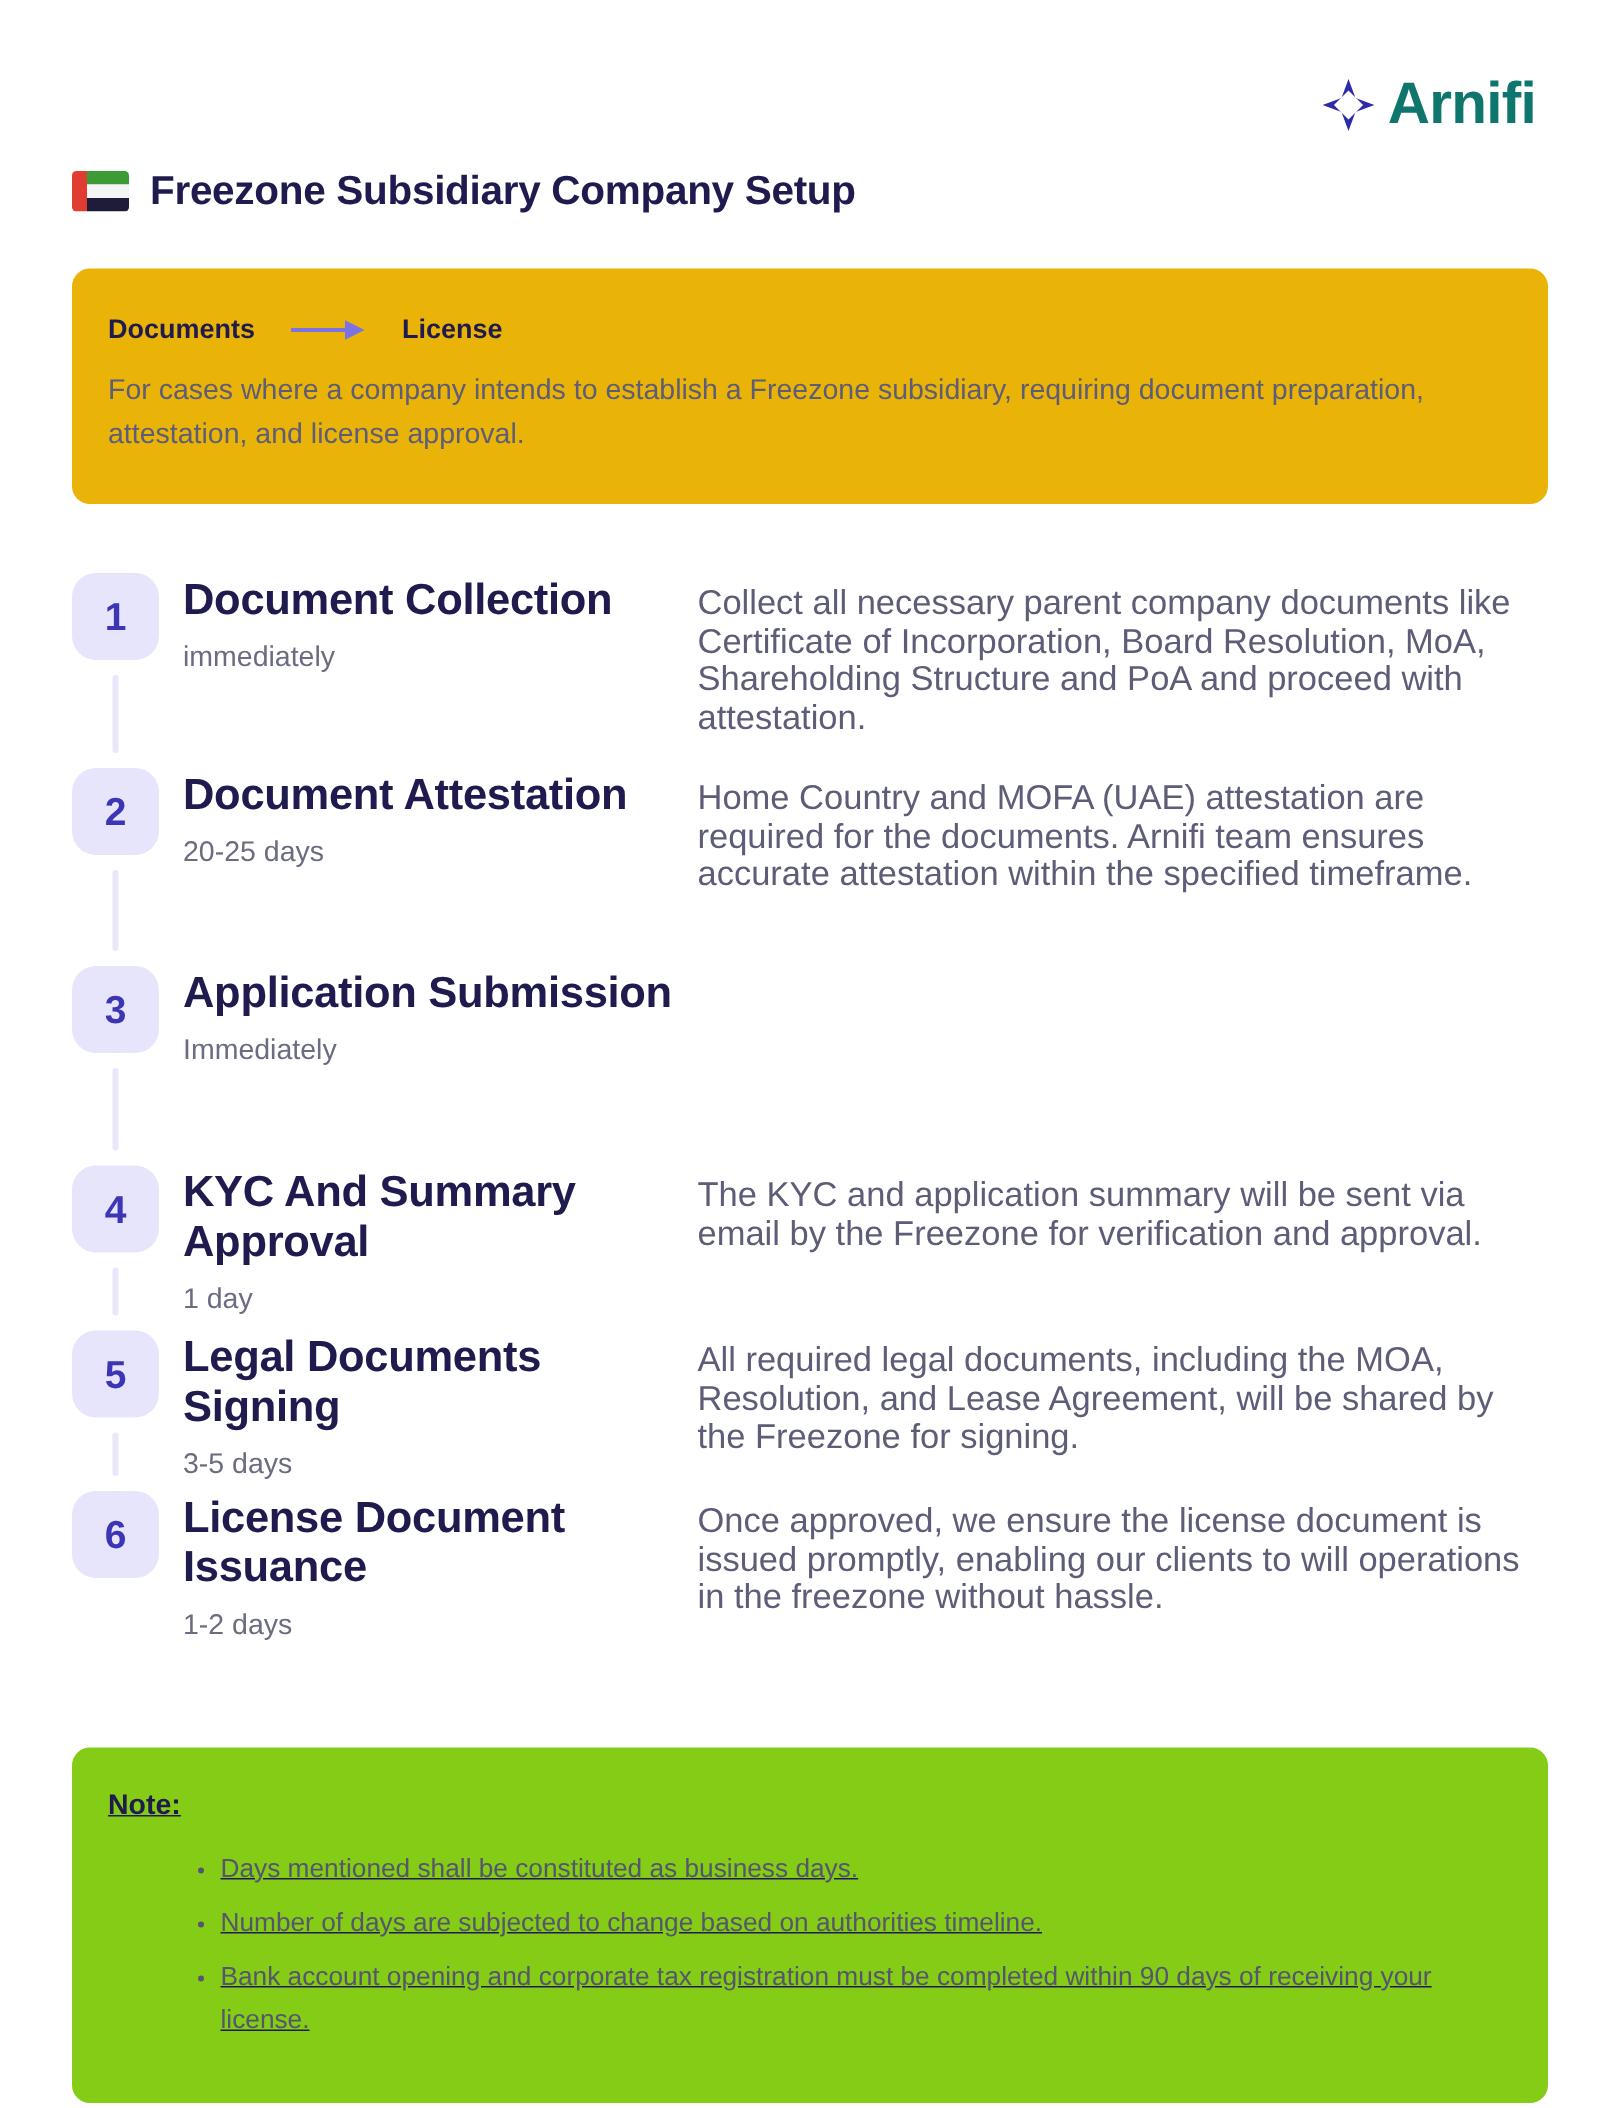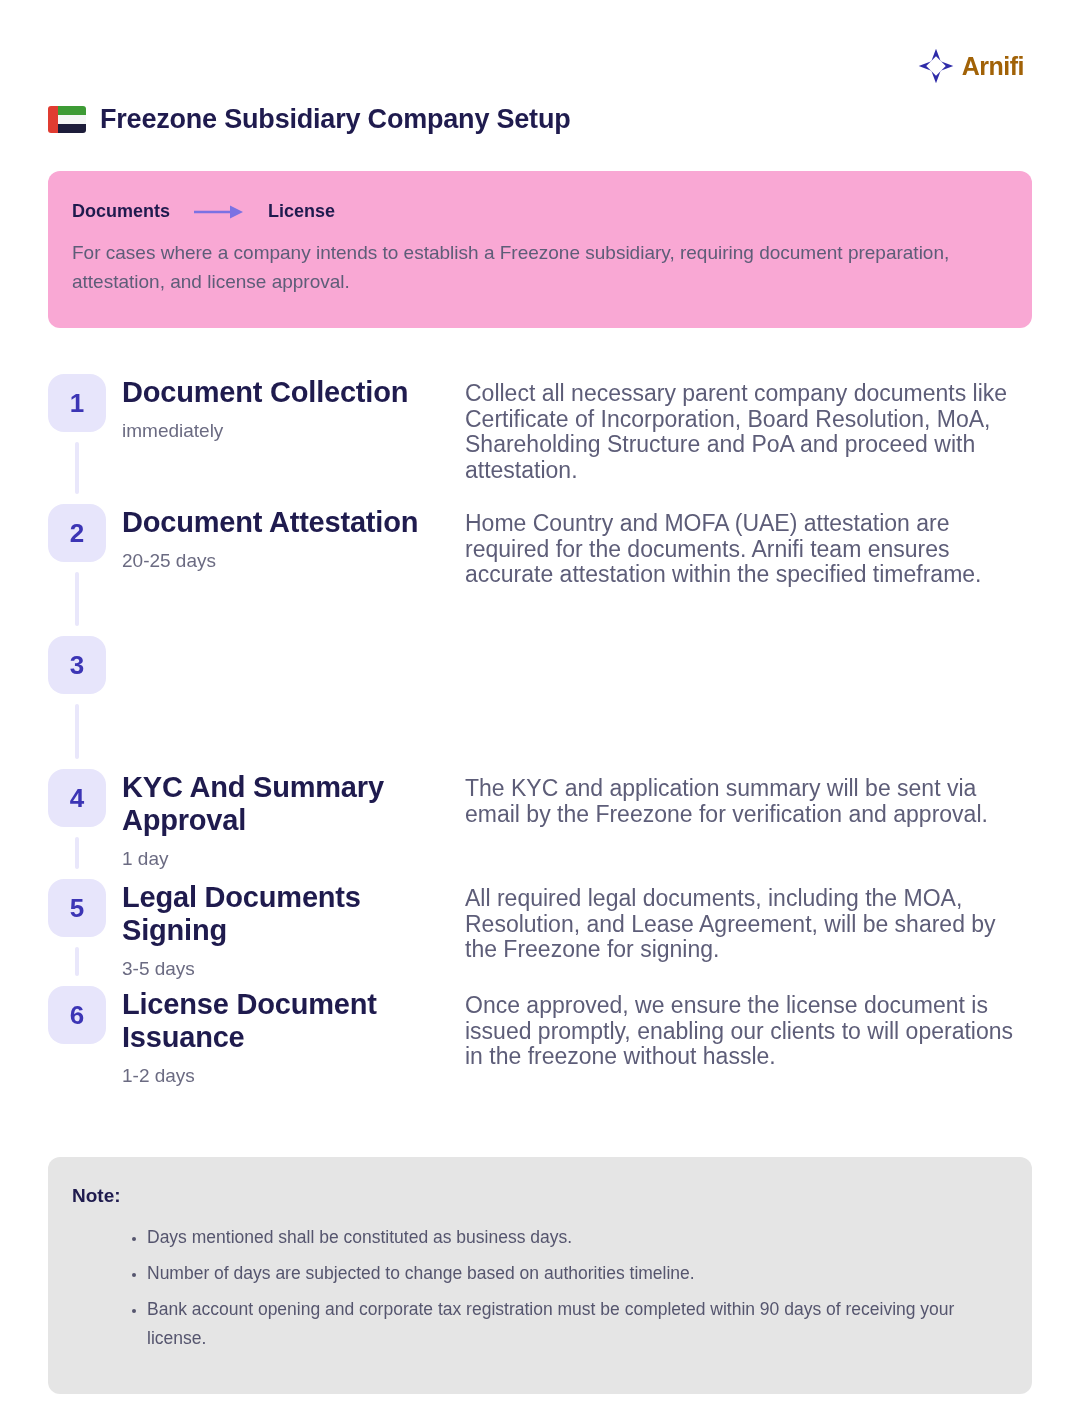--- a/index.html
+++ b/index.html
@@ -20,23 +20,23 @@
     justify-content: flex-end;
     padding-right: 8px;
   }
   .logo {
     display: flex;
     align-items: center;
     gap: 8px;
   }
   .logo-icon svg { display: block; }
   .logo-text {
-    font-size: 25px;
+    font-size: 39px;
     font-weight: 600;
-    color: #a16207;
+    color: #0f766e;
     letter-spacing: -0.5px;
   }
 
   
   .title-row {
     display: flex;
     align-items: center;
     gap: 14px;
     margin-top: 20px;
   }
@@ -56,21 +56,21 @@
   .page-title {
     font-size: 27px;
     font-weight: 700;
     color: #1f1b4e;
     letter-spacing: -0.2px;
   }
 
   
   .summary-card {
     margin-top: 36px;
-    background: #f9a8d4;
+    background: #eab308;
     border-radius: 12px;
     padding: 30px 24px 32px 24px;
   }
   .flow-row {
     display: flex;
     align-items: center;
     gap: 22px;
   }
   .flow-label {
     font-size: 18px;
@@ -148,23 +148,24 @@
     padding-top: 7px;
     font-size: 23px;
     line-height: 25.5px;
     color: #5d5d78;
     max-width: 570px;
   }
 
   
   .note-card {
     margin-top: 70px;
-    background: #e5e5e5;
+    background: #84cc16;
     border-radius: 12px;
     padding: 28px 24px 34px 24px;
+    text-decoration: underline;
   }
   .note-heading {
     font-size: 19px;
     font-weight: 700;
     color: #1f1b4e;
   }
   .note-list {
     margin-top: 16px;
     padding-left: 30px;
     list-style: disc;
@@ -246,20 +247,24 @@
         <div class="step-duration">20-25  days</div>
       </div>
       <div class="step-desc">Home Country and MOFA (UAE) attestation are required for the documents. Arnifi team ensures accurate attestation within the specified timeframe.</div>
     </div>
 
     <div class="step">
       <div class="badge-col">
         <div class="badge">3</div>
         <div class="connector"></div>
       </div>
+      <div class="step-head">
+        <div class="step-title">Application Submission</div>
+        <div class="step-duration">Immediately</div>
+      </div>
     </div>
 
     <div class="step">
       <div class="badge-col">
         <div class="badge">4</div>
         <div class="connector"></div>
       </div>
       <div class="step-head">
         <div class="step-title">KYC And Summary Approval</div>
         <div class="step-duration">1 day</div>

